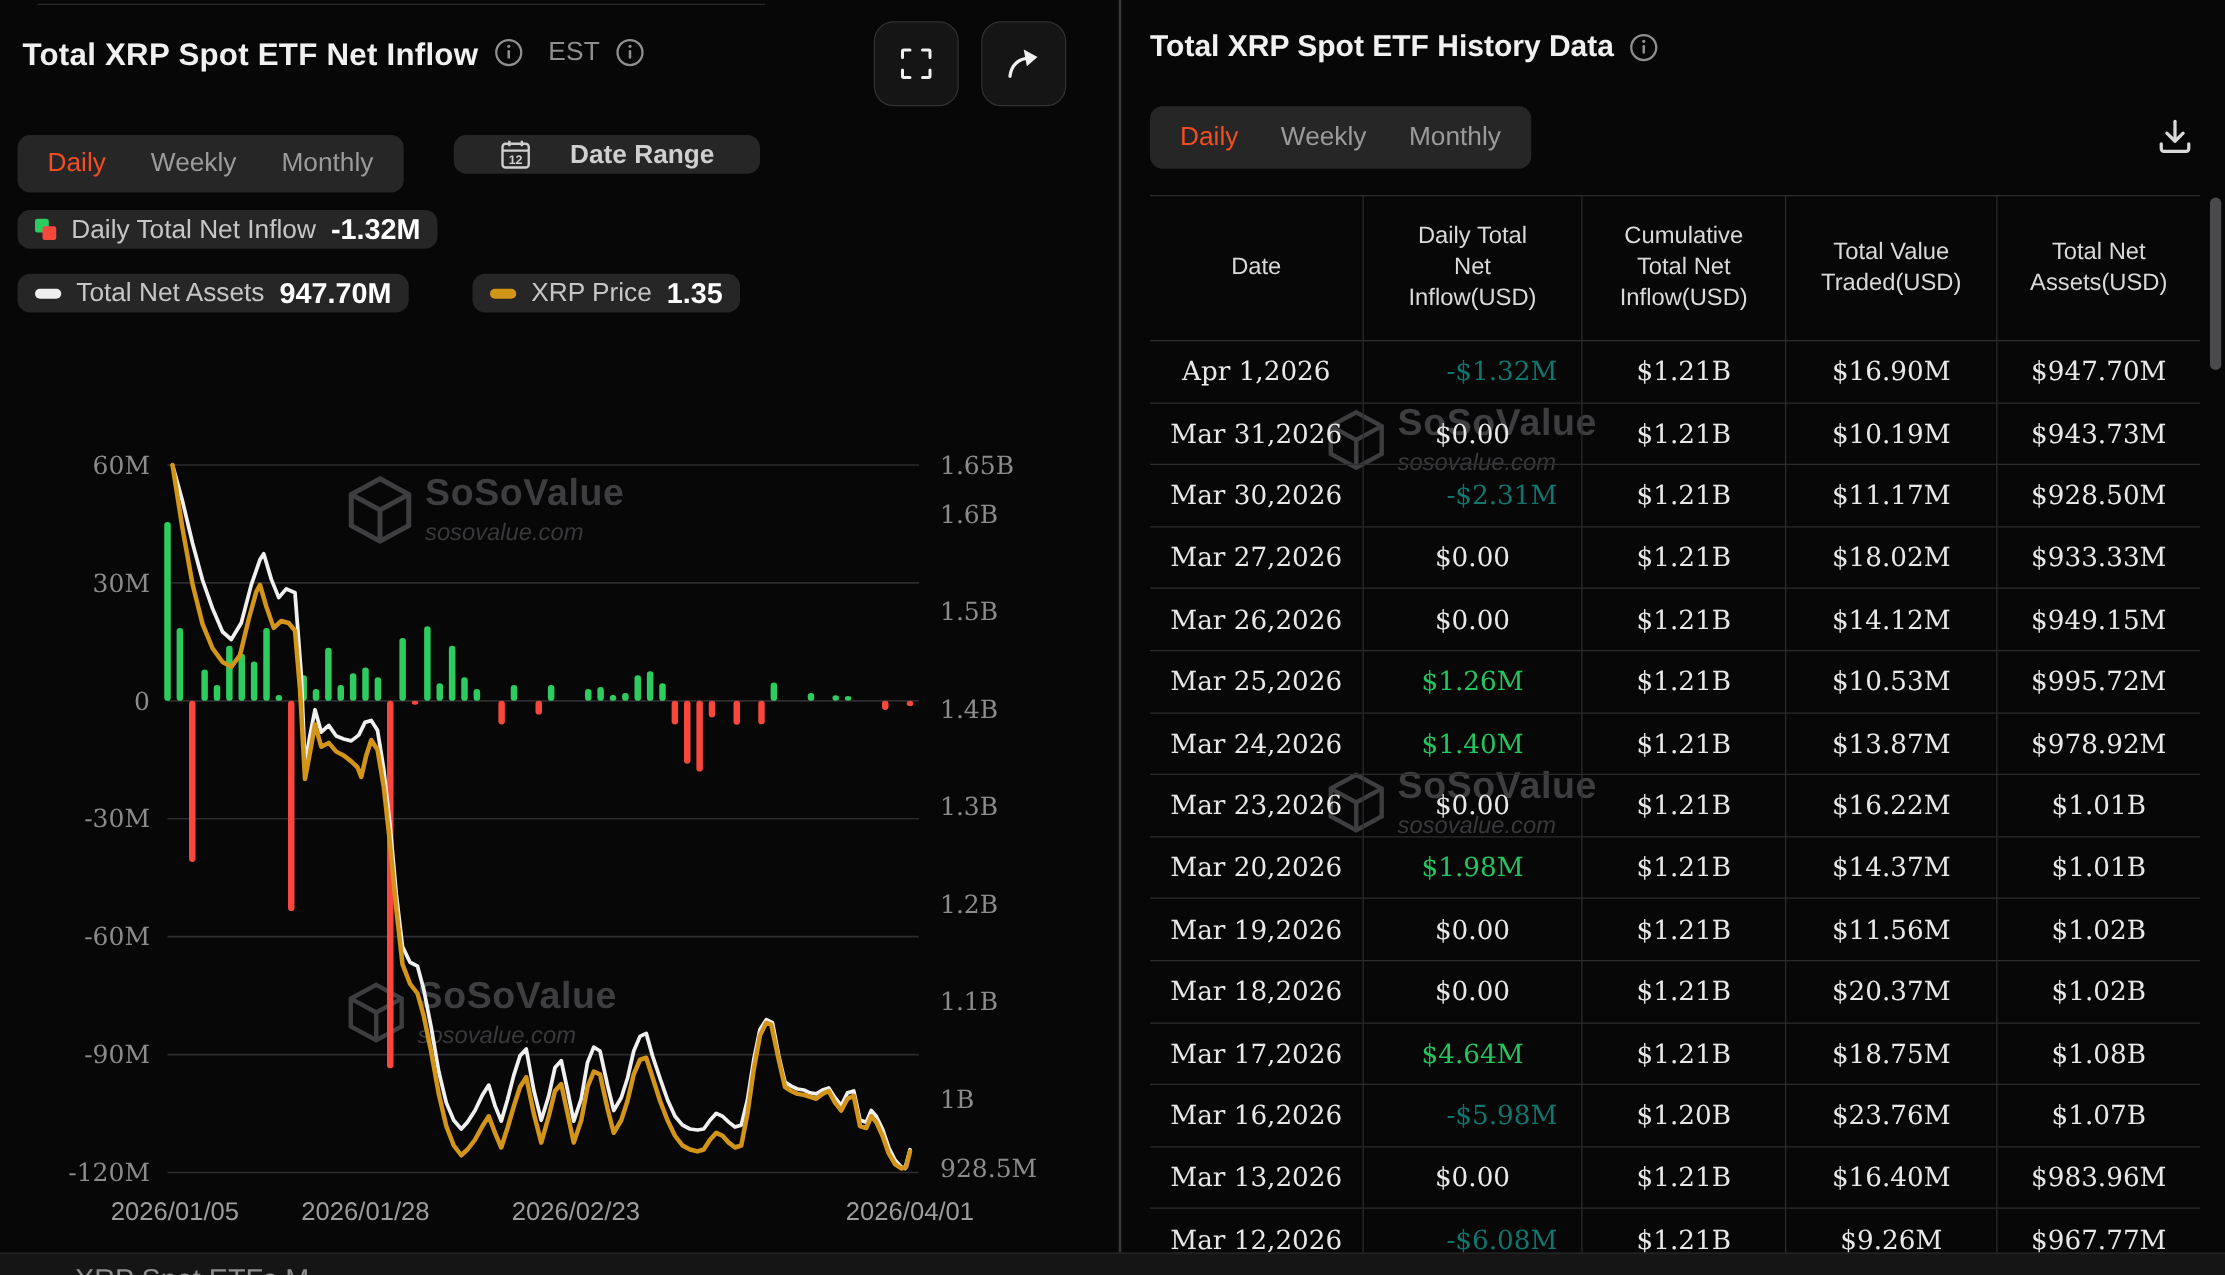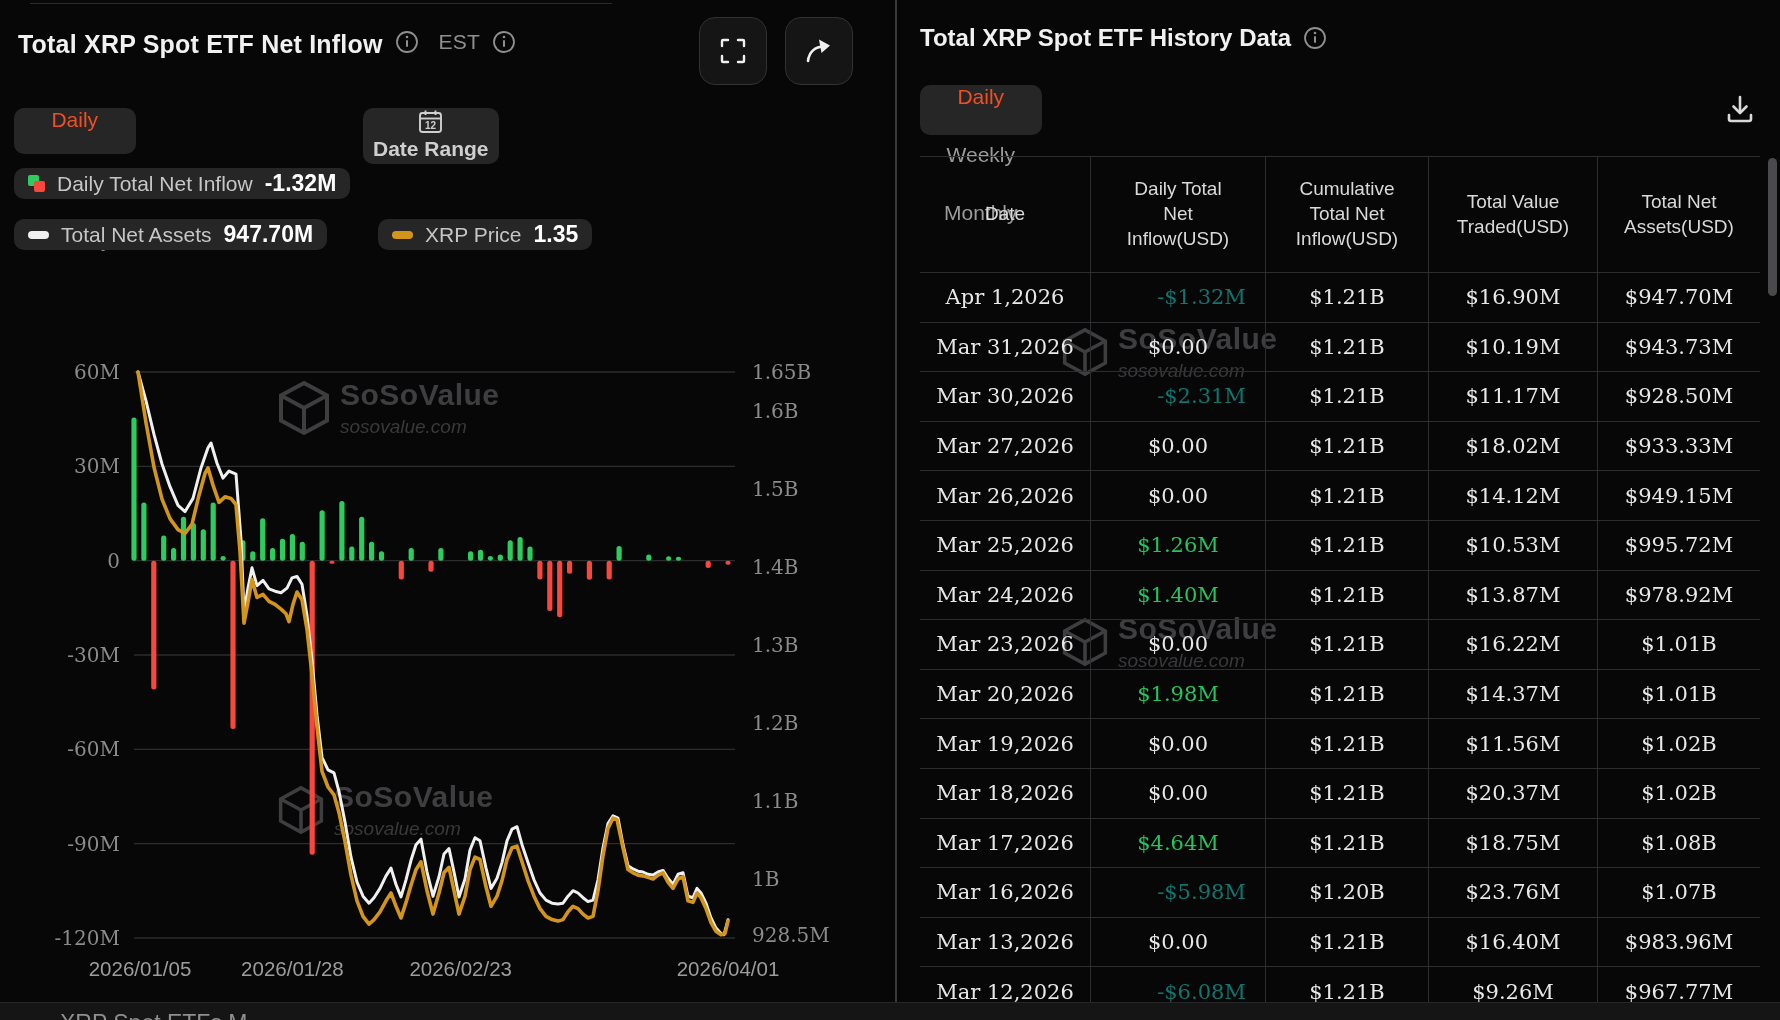--- a/index.html
+++ b/index.html
@@ -9,25 +9,25 @@
   .abs{position:absolute;}
 
   
   .hairline{left:30px;top:3px;width:582px;height:1px;background:#2c2c2e;}
   .lp-title{left:18px;top:30px;font-size:25px;font-weight:700;letter-spacing:.2px;display:flex;gap:12px;}
   .est{color:#8f8f8f;font-weight:400;font-size:21px;margin-left:8px;}
   .iconbtn{width:68px;height:68px;border-radius:16px;background:#151516;border:1.5px solid #313134;
            display:flex;align-items:center;justify-content:center;cursor:pointer;}
   .btn-full{left:699px;top:17px;}
   .btn-share{left:785px;top:17px;}
-  .pill{background:#262627;border-radius:10px;display:flex;align-items:center;flex-direction:column;}
+  .pill{background:#262627;border-radius:10px;display:flex;align-items:center;}
   .lp-tabs{left:14px;top:108px;height:46px;padding:0 24px;gap:36px;}
   .tab{font-size:21px;color:#9b9b9b;cursor:pointer;white-space:nowrap;}
   .tab.active{color:#f04f23;}
-  .daterange{left:363px;top:108px;height:56px;padding:0 10px;gap:2px;cursor:pointer;}
+  .daterange{left:363px;top:108px;height:31px;padding:0 36px;gap:30px;cursor:pointer;}
   .daterange span{font-size:21px;font-weight:700;color:#cfcfcf;}
   .chip{background:#262627;border-radius:10px;height:31px;display:flex;align-items:center;padding:0 14px;gap:12px;}
   .chip-label{font-size:21px;color:#c6c6c6;white-space:nowrap;}
   .chip-value{font-size:23px;font-weight:700;color:#ffffff;white-space:nowrap;}
   .chip1{left:14px;top:168px;}
   .chip2{left:14px;top:219px;}
   .chip3{left:378px;top:219px;}
   .splitsq{position:relative;width:17px;height:17px;flex:0 0 17px;}
   .splitsq i{position:absolute;width:11px;height:11px;border-radius:2px;}
   .splitsq i:first-child{left:0;top:0;}

